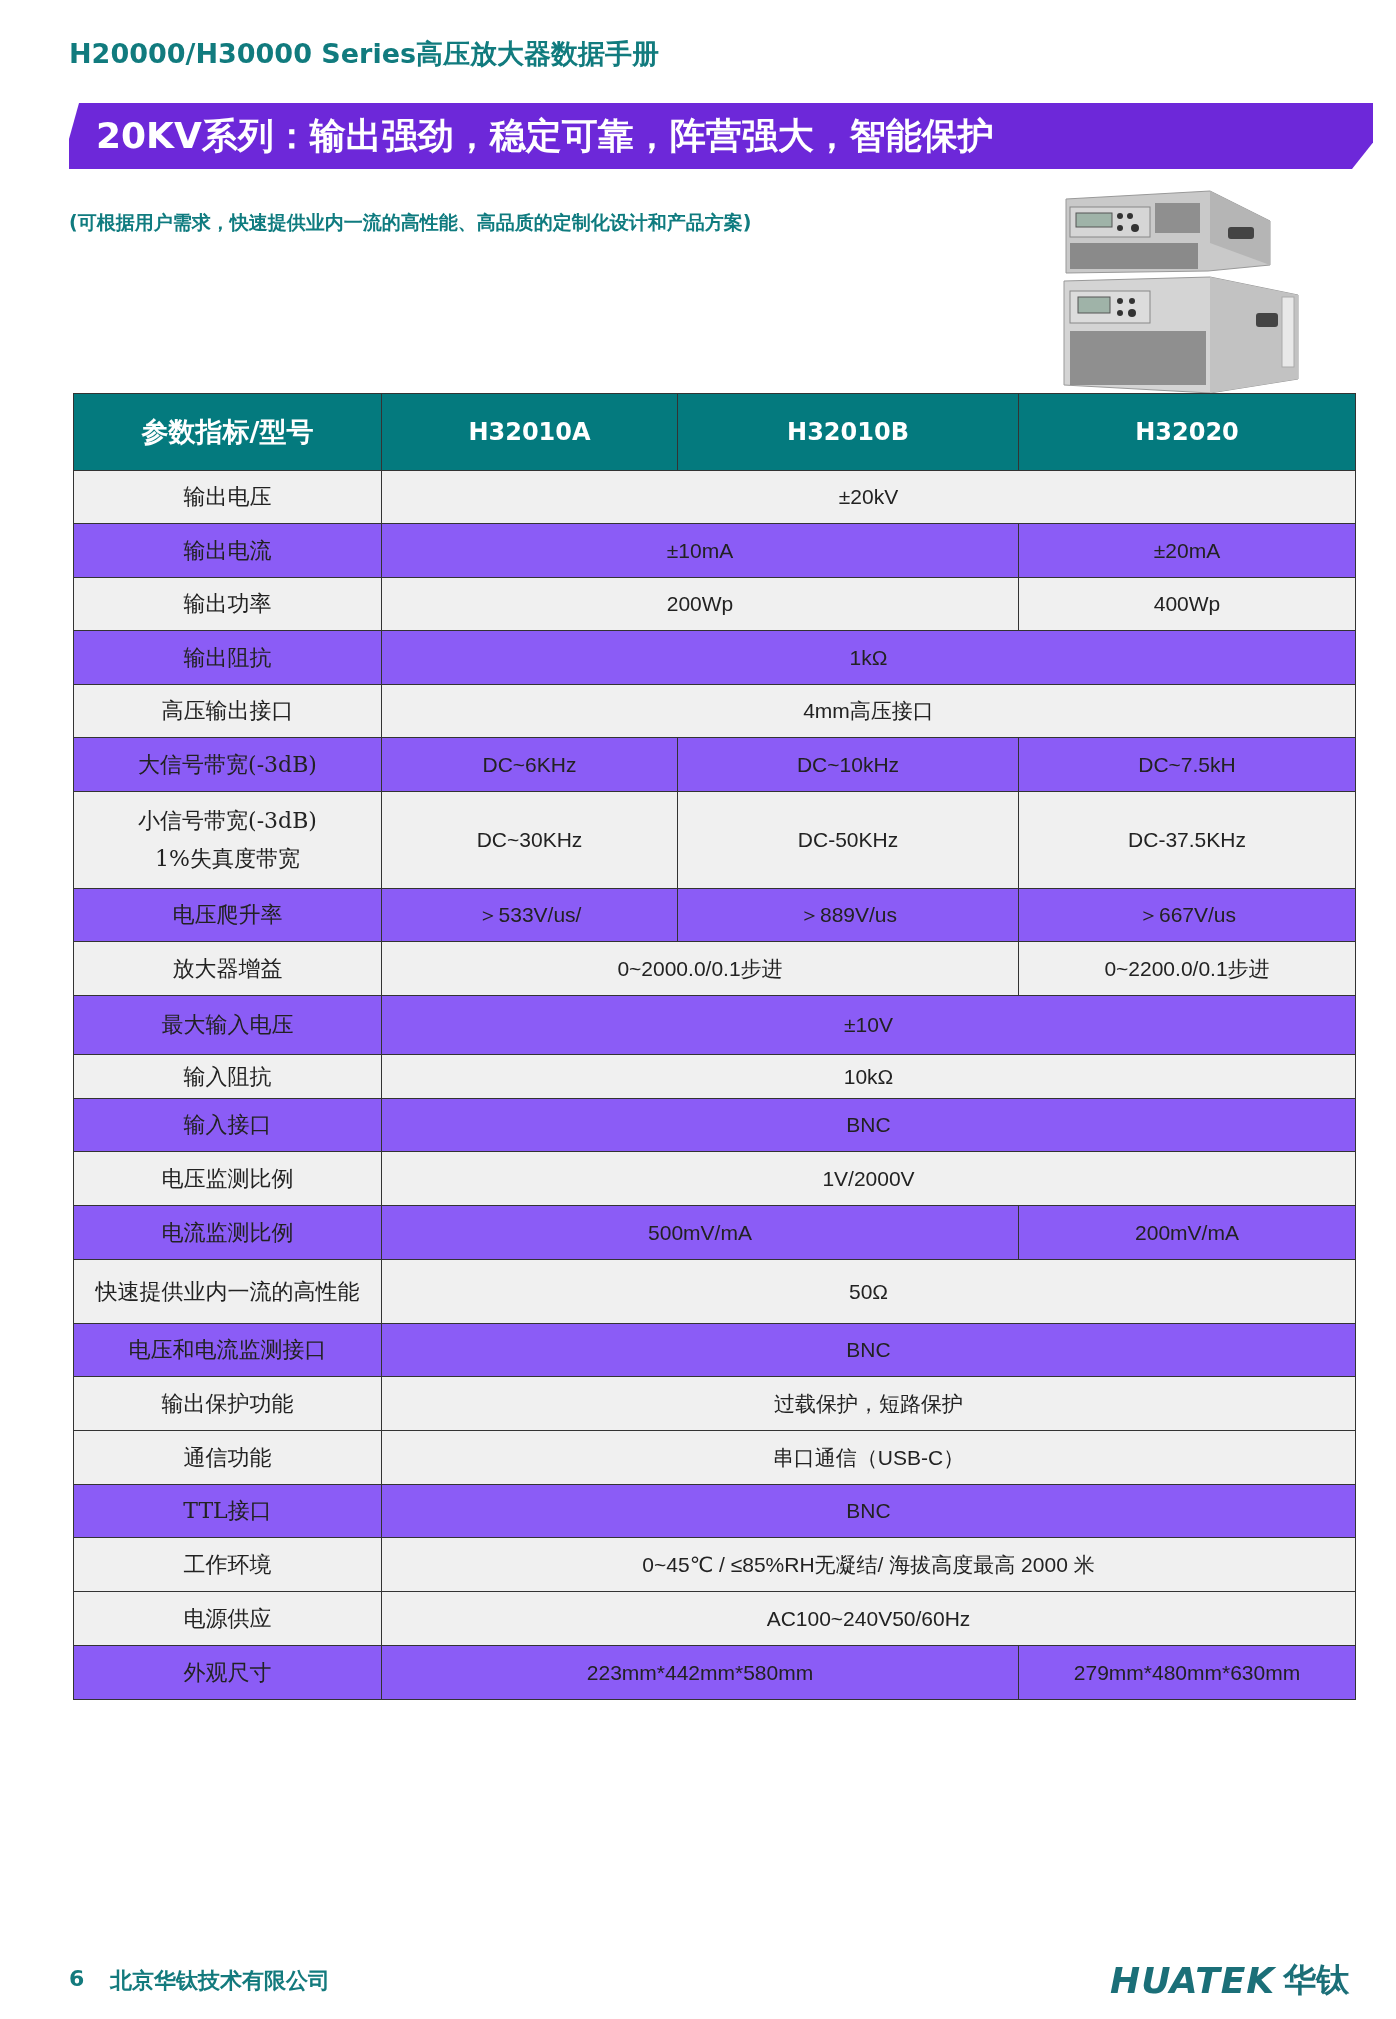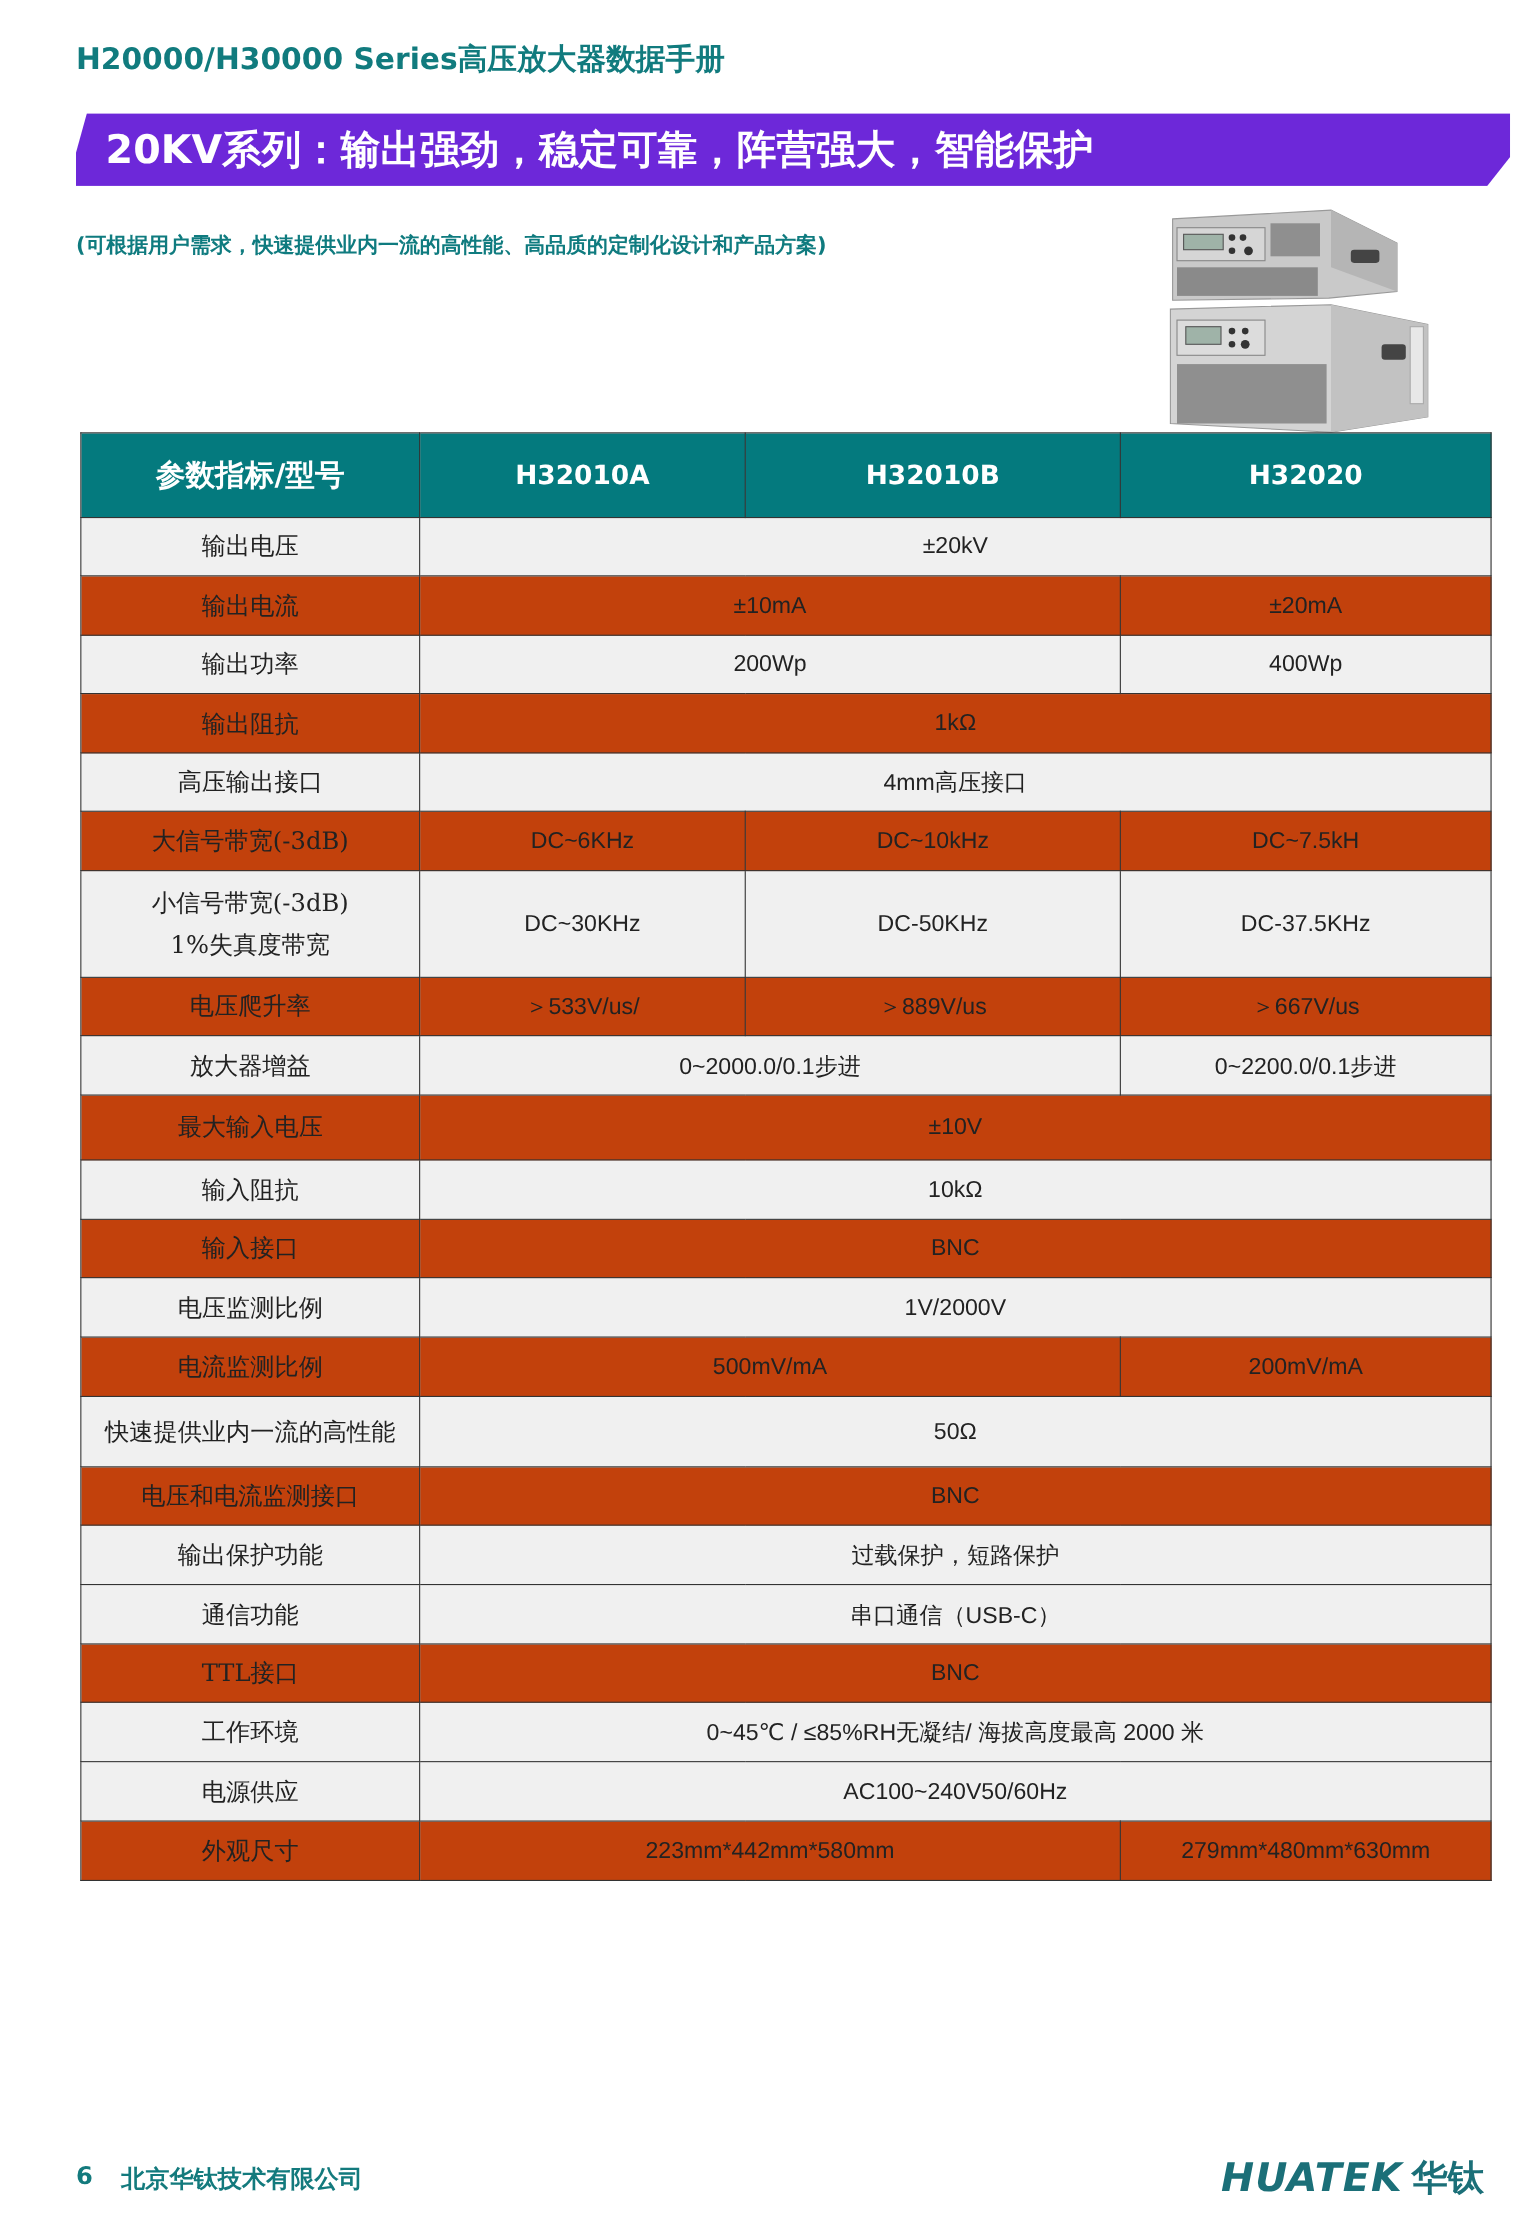--- a/index.html
+++ b/index.html
@@ -18,21 +18,21 @@
 
   .spec-table { position: absolute; left: 73px; top: 393px; width: 1282px;
                 border-collapse: collapse; table-layout: fixed; }
   .spec-table td, .spec-table th { border: 1.5px solid #333; text-align: center;
                 vertical-align: middle; padding: 0; font-size: 21px; }
   .spec-table th { background: #047a7e; color: #ffffff; font-weight: bold; font-size: 24px;
                    height: 76px; }
   .spec-table th:first-child { font-size: 27px; }
   .spec-table td.param { font-family: "DejaVu Serif", "Liberation Serif", serif; font-size: 22px; }
   .spec-table tr.shade td { background: #f0f0f0; }
-  .spec-table tr.plain td { background: #c2410c; }
+  .spec-table tr.plain td { background: #8b5cf6; }
   .spec-table td.val { font-family: "Liberation Sans", "DejaVu Sans", sans-serif; }
 
   .footer-page { position: absolute; left: 69px; top: 1966px; font-size: 22px; font-weight: bold; color: #137a7d; }
   .footer-company { position: absolute; left: 110px; top: 1966px; font-size: 22px; font-weight: bold; color: #137a7d; }
   .footer-logo { position: absolute; left: 1110px; top: 1960px; height: 40px; display: flex; align-items: center; }
   .logo-latin { font-family: "DejaVu Sans", sans-serif; font-style: italic; font-weight: bold; font-size: 36px;
                 color: #1b6f78; letter-spacing: 1px; }
   .logo-cn { font-size: 33px; font-weight: bold; color: #1b6f78; margin-left: 8px; }
 </style>
 </head>
@@ -154,21 +154,21 @@
         </td>
         <td class="val" colspan="2" style="white-space: pre;">0~2000.0/0.1步进</td>
         <td class="val" colspan="1" style="white-space: pre;">0~2200.0/0.1步进</td>
       </tr>
       <tr class="plain" style="height: 59px;">
         <td class="param">
           <div>最大输入电压</div>
         </td>
         <td class="val" colspan="3" style="white-space: pre;">±10V</td>
       </tr>
-      <tr class="shade" style="height: 54px;">
+      <tr class="shade" style="height: 44px;">
         <td class="param">
           <div>输入阻抗</div>
         </td>
         <td class="val" colspan="3" style="white-space: pre;">10kΩ</td>
       </tr>
       <tr class="plain" style="height: 53px;">
         <td class="param">
           <div>输入接口</div>
         </td>
         <td class="val" colspan="3" style="white-space: pre;">BNC</td>

